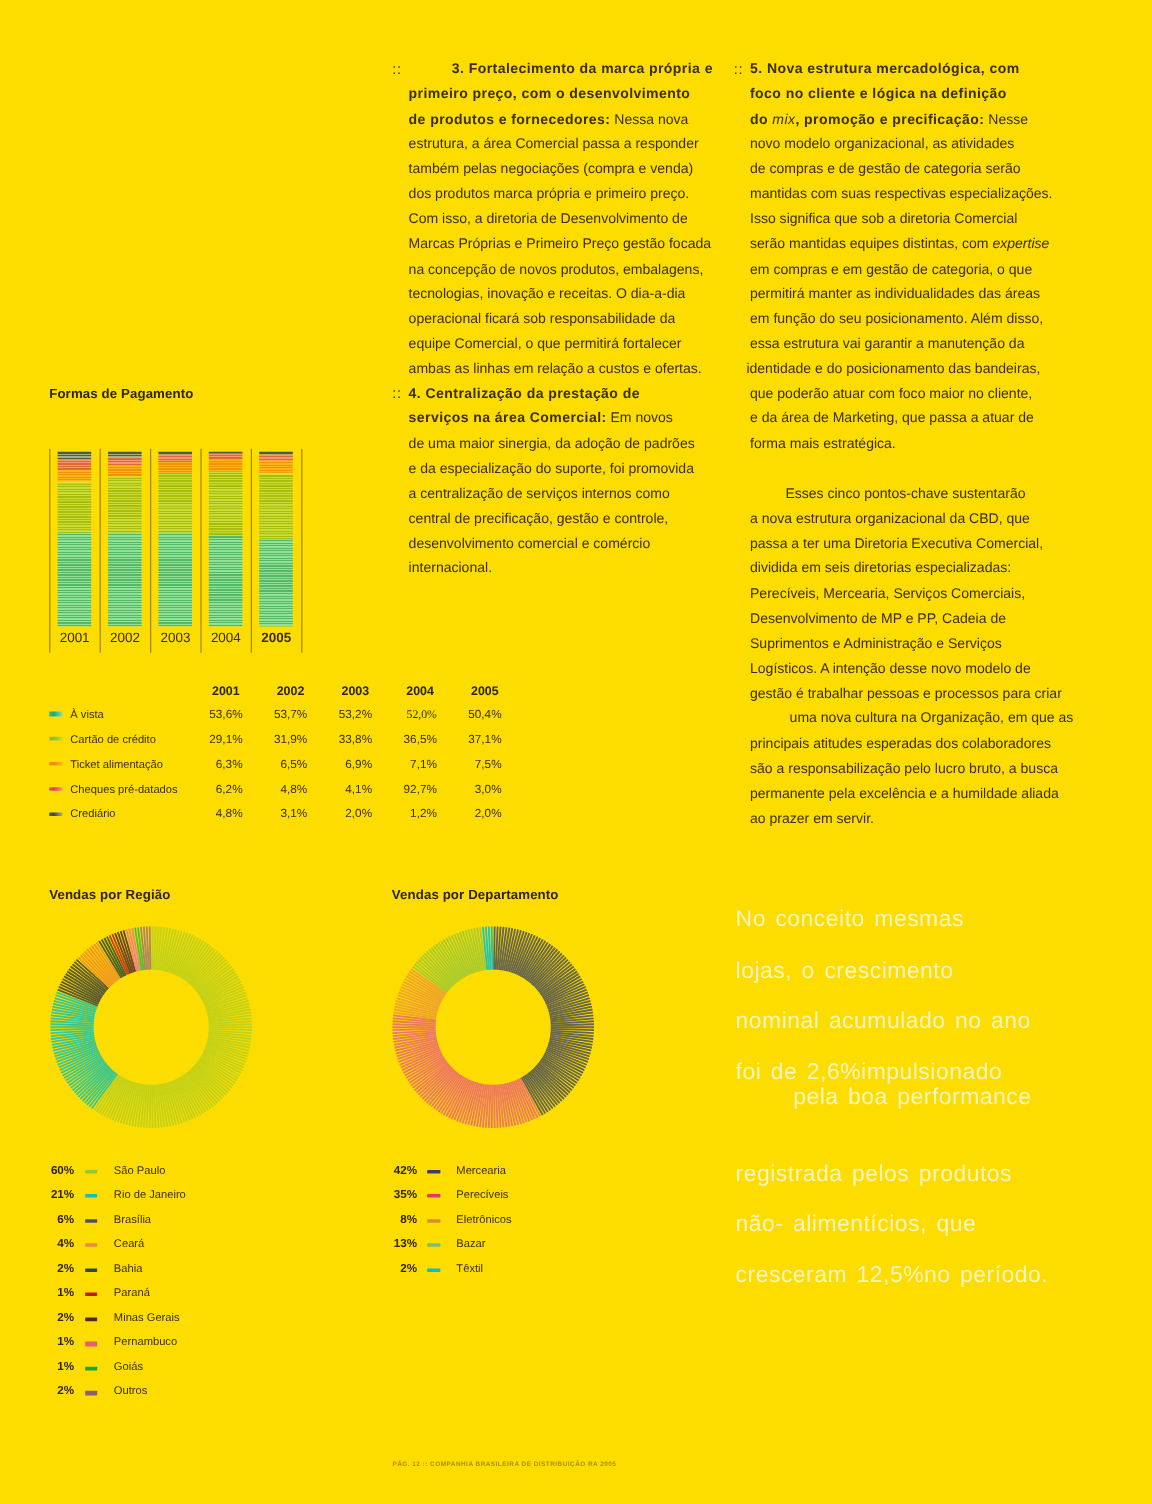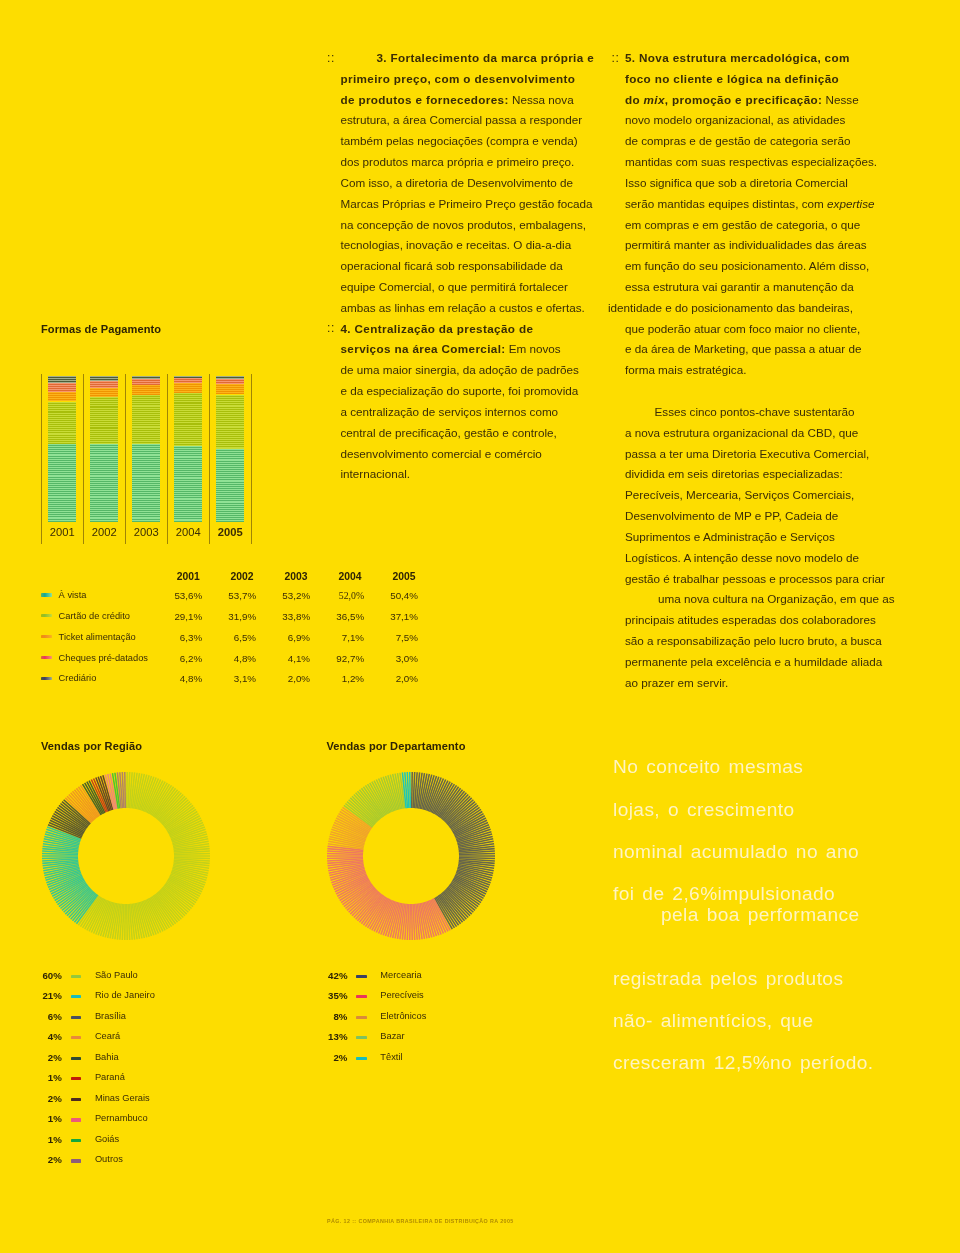--- a/index.html
+++ b/index.html
@@ -10,21 +10,21 @@
     font-family:"Liberation Sans",sans-serif;
     color:#33280a;
     overflow:hidden;
     position:relative;
   }
   .page{position:absolute;left:0;top:0;width:960px;height:1253px;}
 
   .txtline{position:absolute;white-space:nowrap;font-size:11.7px;color:#3b2d05;}
   .txtline .b{font-weight:bold;letter-spacing:.36px;}
   .txtline .i{font-style:italic;}
-  .txtline .bi{font-weight:bold;font-style:italic;letter-spacing:.36px;}
+  .txtline .bi{font-weight:normal;font-style:italic;letter-spacing:.36px;}
   .bullet{position:absolute;font-size:12.2px;color:#3b2d05;letter-spacing:0.6px;}
 
   .sectitle{position:absolute;font-weight:bold;font-size:11.05px;color:#2e2404;letter-spacing:.09px;white-space:nowrap;}
 
   .vline{position:absolute;width:1px;background:#a08505;}
   .bar{position:absolute;}
   .seg{position:absolute;left:0;width:100%;}
   .yearlabel{position:absolute;font-size:11.2px;text-align:center;color:#3b2d05;white-space:nowrap;}
   .yearlabel.hl{font-weight:bold;}
 
@@ -74,21 +74,21 @@
   <div class="txtline" style="left:625.00px;top:92.64px;"><span class="b">do </span><span class="bi">mix</span><span class="b">, promoção e precificação:</span><span> Nesse</span></div>
   <div class="txtline" style="left:625.00px;top:113.46px;"><span>novo modelo organizacional, as atividades</span></div>
   <div class="txtline" style="left:625.00px;top:134.28px;"><span>de compras e de gestão de categoria serão</span></div>
   <div class="txtline" style="left:625.00px;top:155.10px;"><span>mantidas com suas respectivas especializações.</span></div>
   <div class="txtline" style="left:625.00px;top:175.92px;"><span>Isso significa que sob a diretoria Comercial</span></div>
   <div class="txtline" style="left:625.00px;top:196.74px;"><span>serão mantidas equipes distintas, com </span><span class="i">expertise</span></div>
   <div class="txtline" style="left:625.00px;top:217.56px;"><span>em compras e em gestão de categoria, o que</span></div>
   <div class="txtline" style="left:625.00px;top:238.38px;"><span>permitirá manter as individualidades das áreas</span></div>
   <div class="txtline" style="left:625.00px;top:259.20px;"><span>em função do seu posicionamento. Além disso,</span></div>
   <div class="txtline" style="left:625.00px;top:280.02px;"><span>essa estrutura vai garantir a manutenção da</span></div>
-  <div class="txtline" style="left:608px;top:300.84px;"><span>identidade e do posicionamento das bandeiras,</span></div>
+  <div class="txtline" style="left:622px;top:300.84px;"><span>identidade e do posicionamento das bandeiras,</span></div>
   <div class="txtline" style="left:625.00px;top:321.66px;"><span>que poderão atuar com foco maior no cliente,</span></div>
   <div class="txtline" style="left:625.00px;top:342.48px;"><span>e da área de Marketing, que passa a atuar de</span></div>
   <div class="txtline" style="left:625.00px;top:363.30px;"><span>forma mais estratégica.</span></div>
   <div class="txtline" style="left:654.50px;top:404.94px;"><span>Esses cinco pontos-chave sustentarão</span></div>
   <div class="txtline" style="left:625.00px;top:425.76px;"><span>a nova estrutura organizacional da CBD, que</span></div>
   <div class="txtline" style="left:625.00px;top:446.58px;"><span>passa a ter uma Diretoria Executiva Comercial,</span></div>
   <div class="txtline" style="left:625.00px;top:467.40px;"><span>dividida em seis diretorias especializadas:</span></div>
   <div class="txtline" style="left:625.00px;top:488.22px;"><span>Perecíveis, Mercearia, Serviços Comerciais,</span></div>
   <div class="txtline" style="left:625.00px;top:509.04px;"><span>Desenvolvimento de MP e PP, Cadeia de</span></div>
   <div class="txtline" style="left:625.00px;top:529.86px;"><span>Suprimentos e Administração e Serviços</span></div>

